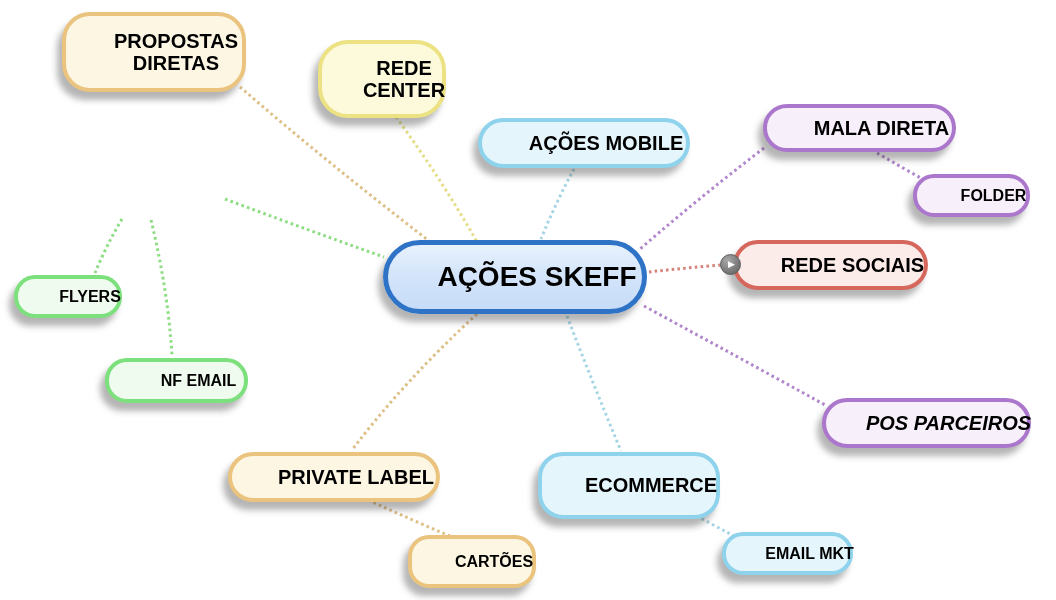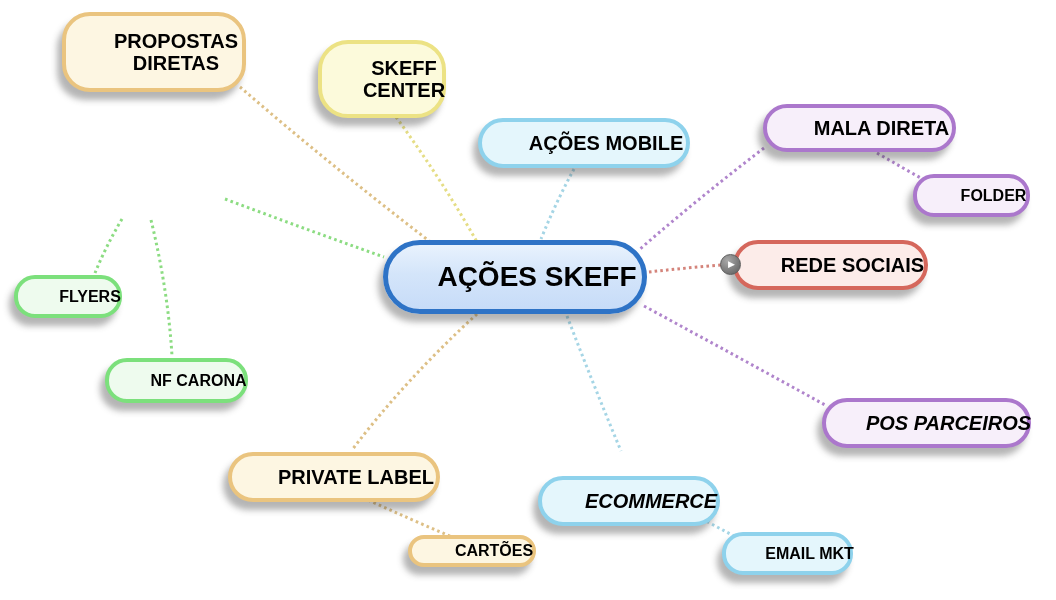--- a/index.html
+++ b/index.html
@@ -66,28 +66,28 @@
     background-image: linear-gradient(180deg, #e8f2fd 0%, #d4e5fa 45%, #c7dcf8 100%);
   }
 
   
   #n-propostas { left: 62px;  top: 12px;  width: 184px; height: 80px; border-radius: 28px; font-size: 20px; }
   #n-call      { left: 318px; top: 40px;  width: 128px; height: 78px; border-radius: 30px; font-size: 20px; }
   #n-mobile    { left: 478px; top: 118px; width: 212px; height: 50px; border-radius: 25px; font-size: 20px; }
   #n-mala      { left: 763px; top: 104px; width: 193px; height: 48px; border-radius: 24px; font-size: 20px; }
   #n-rede      { left: 733px; top: 240px; width: 195px; height: 50px; border-radius: 25px; font-size: 20px; }
   #n-pos       { left: 822px; top: 398px; width: 209px; height: 50px; border-radius: 25px; font-size: 20px; font-style: italic; }
-  #n-ecomm     { left: 538px; top: 476px; width: 182px; height: 50px; border-radius: 25px; font-size: 20px; font-style: italic; }
+  #n-ecomm     { left: 538px; top: 452px; width: 182px; height: 67px; border-radius: 25px; font-size: 20px; }
   #n-private   { left: 228px; top: 452px; width: 212px; height: 50px; border-radius: 25px; font-size: 20px; }
   #n-boletos   { left: 75px;  top: 168px; width: 147px; height: 50px; border-radius: 25px; font-size: 20px; }
 
   
   #n-folder    { left: 913px; top: 174px; width: 117px; height: 43px; border-radius: 21px; font-size: 16px; }
   #n-email     { left: 722px; top: 532px; width: 131px; height: 43px; border-radius: 21px; font-size: 16px; }
-  #n-cartoes   { left: 408px; top: 535px; width: 128px; height: 32px; border-radius: 21px; font-size: 16px; }
+  #n-cartoes   { left: 408px; top: 535px; width: 128px; height: 53px; border-radius: 21px; font-size: 16px; }
   #n-flyers    { left: 14px;  top: 275px; width: 108px; height: 43px; border-radius: 21px; font-size: 16px; }
   #n-nf        { left: 105px; top: 358px; width: 143px; height: 45px; border-radius: 22px; font-size: 16px; }
 
   
   #collapse-indicator {
     position: absolute;
     left: 720px; top: 254px;
     width: 21px; height: 21px;
     border-radius: 50%;
     background: radial-gradient(circle at 35% 30%, #a9a9a9, #6e6e6e 75%);
@@ -127,21 +127,21 @@
 
   <div class="node gloss" id="n-central">
     <span>AÇÕES SKEFF</span>
   </div>
 
   <div class="node gloss two-line t-tan" id="n-propostas">
     <span>PROPOSTAS DIRETAS</span>
   </div>
 
   <div class="node gloss two-line t-yellow" id="n-call">
-    <span>SKEFF CENTER</span>
+    <span>REDE CENTER</span>
   </div>
 
   <div class="node gloss t-blue" id="n-mobile">
     <span>AÇÕES MOBILE</span>
   </div>
 
   <div class="node gloss t-purple" id="n-mala">
     <span>MALA DIRETA</span>
   </div>
 
@@ -172,20 +172,20 @@
   <div class="node gloss t-tan" id="n-cartoes">
     <span>CARTÕES</span>
   </div>
 
 
   <div class="node gloss t-green" id="n-flyers">
     <span>FLYERS</span>
   </div>
 
   <div class="node gloss t-green" id="n-nf">
-    <span>NF CARONA</span>
+    <span>NF EMAIL</span>
   </div>
 
   <div id="collapse-indicator">
     <span>▶</span>
   </div>
 
 </div>
 
 </body></html>

